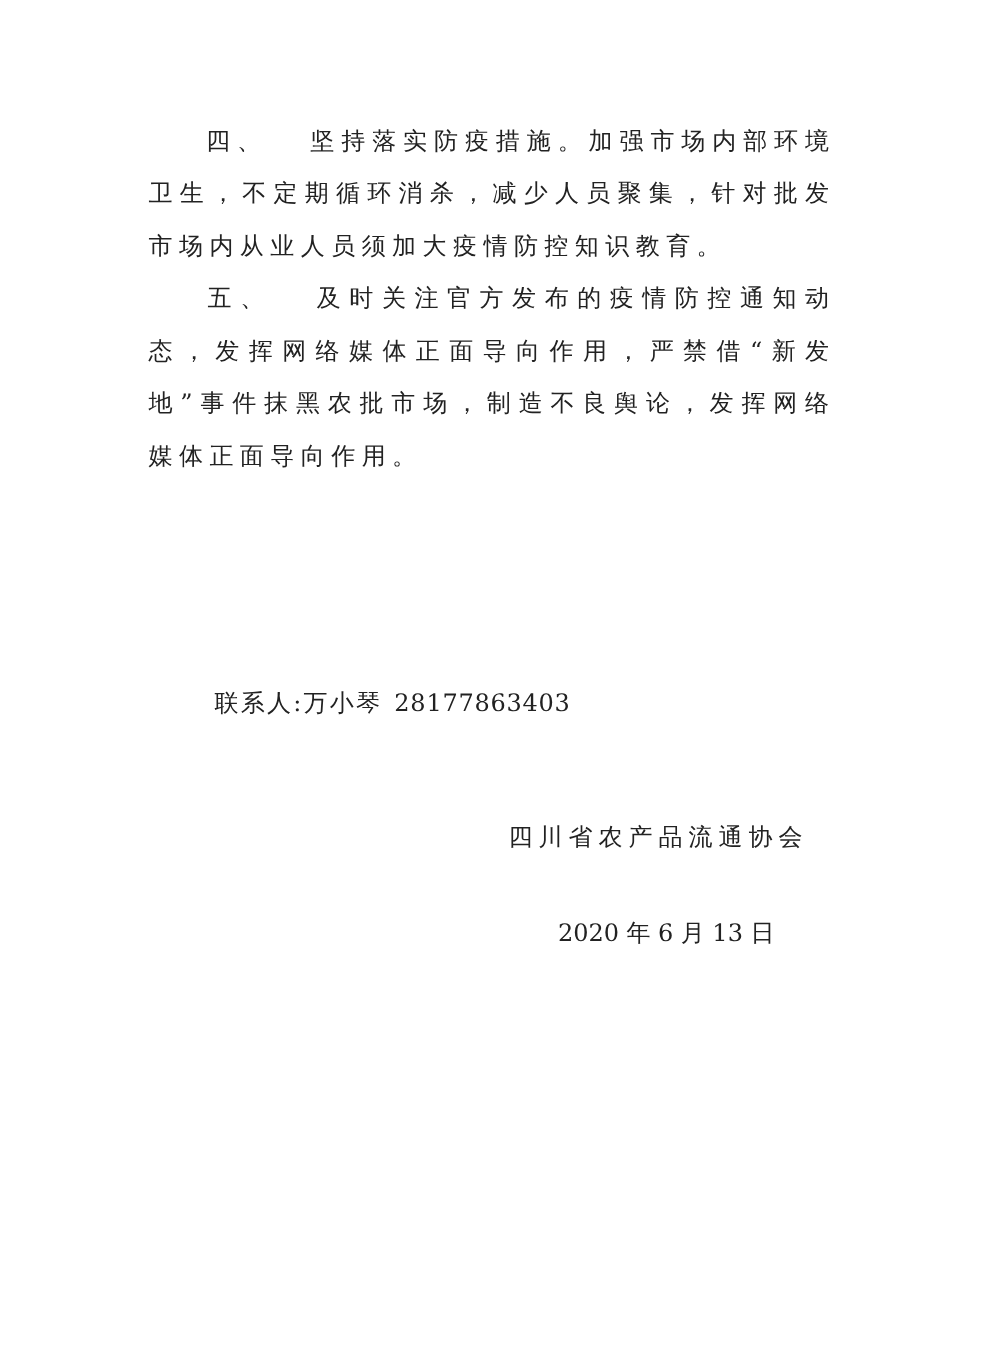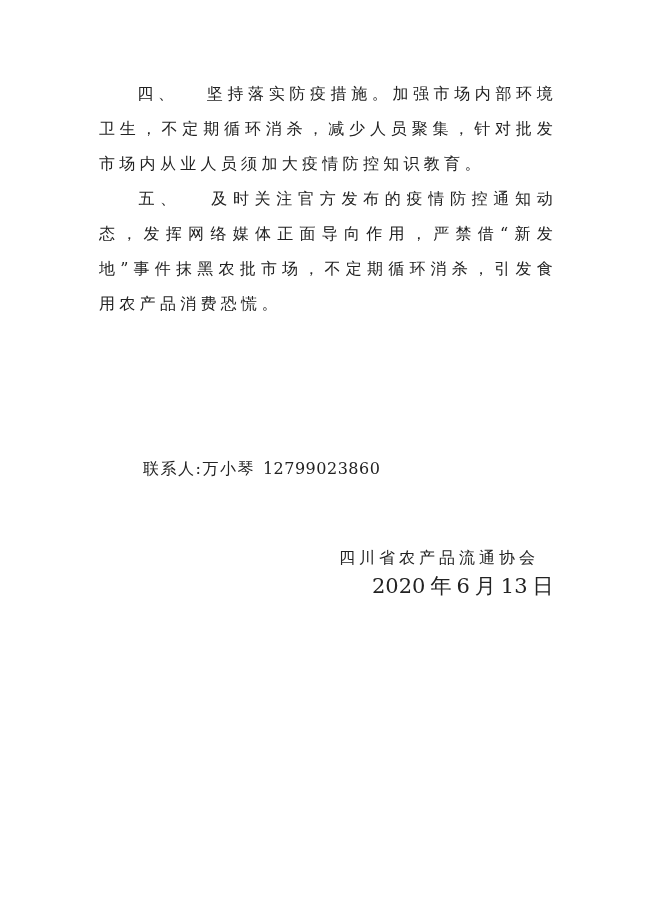--- a/index.html
+++ b/index.html
@@ -59,38 +59,38 @@
       position: absolute;
       left: 339px;
       top: 548px;
       font-size: 16px;
       letter-spacing: 4px;
       white-space: nowrap;
     }
     .date {
       position: absolute;
       left: 372px;
-      top: 572px;
-      font-size: 21px;
+      top: 612px;
+      font-size: 16px;
       white-space: nowrap;
     }
     .date span + span { margin-left: 5px; }
   </style>
 </head>
 <body>
 
 <div class="page">
 
   <div class="body-text">
     <p class="para"><span class="indent"></span><span>四、</span><span class="num-gap"></span><span>坚持落实防疫措施。加强市场内部环境卫生，不定期循环消杀，减少人员聚集，针对批发市场内从业人员须加大疫情防控知识教育。</span></p>
-    <p class="para"><span class="indent"></span><span>五、</span><span class="num-gap"></span><span>及时关注官方发布的疫情防控通知动态，发挥网络媒体正面导向作用，严禁借“新发地”事件抹黑农批市场，不定期循环消杀，引发食用农产品消费恐慌。</span></p>
+    <p class="para"><span class="indent"></span><span>五、</span><span class="num-gap"></span><span>及时关注官方发布的疫情防控通知动态，发挥网络媒体正面导向作用，严禁借“新发地”事件抹黑农批市场，制造不良舆论，发挥网络媒体正面导向作用。</span></p>
   </div>
 
   <div class="contact">
-    <span>联系人:万小琴</span><span class="phone">12799023860</span>
+    <span>联系人:万小琴</span><span class="phone">28177863403</span>
   </div>
 
   <div class="org">四川省农产品流通协会</div>
 
   <div class="date">
     <span>2020</span><span>年</span><span>6</span><span>月</span><span>13</span><span>日</span>
   </div>
 
 </div>
 

